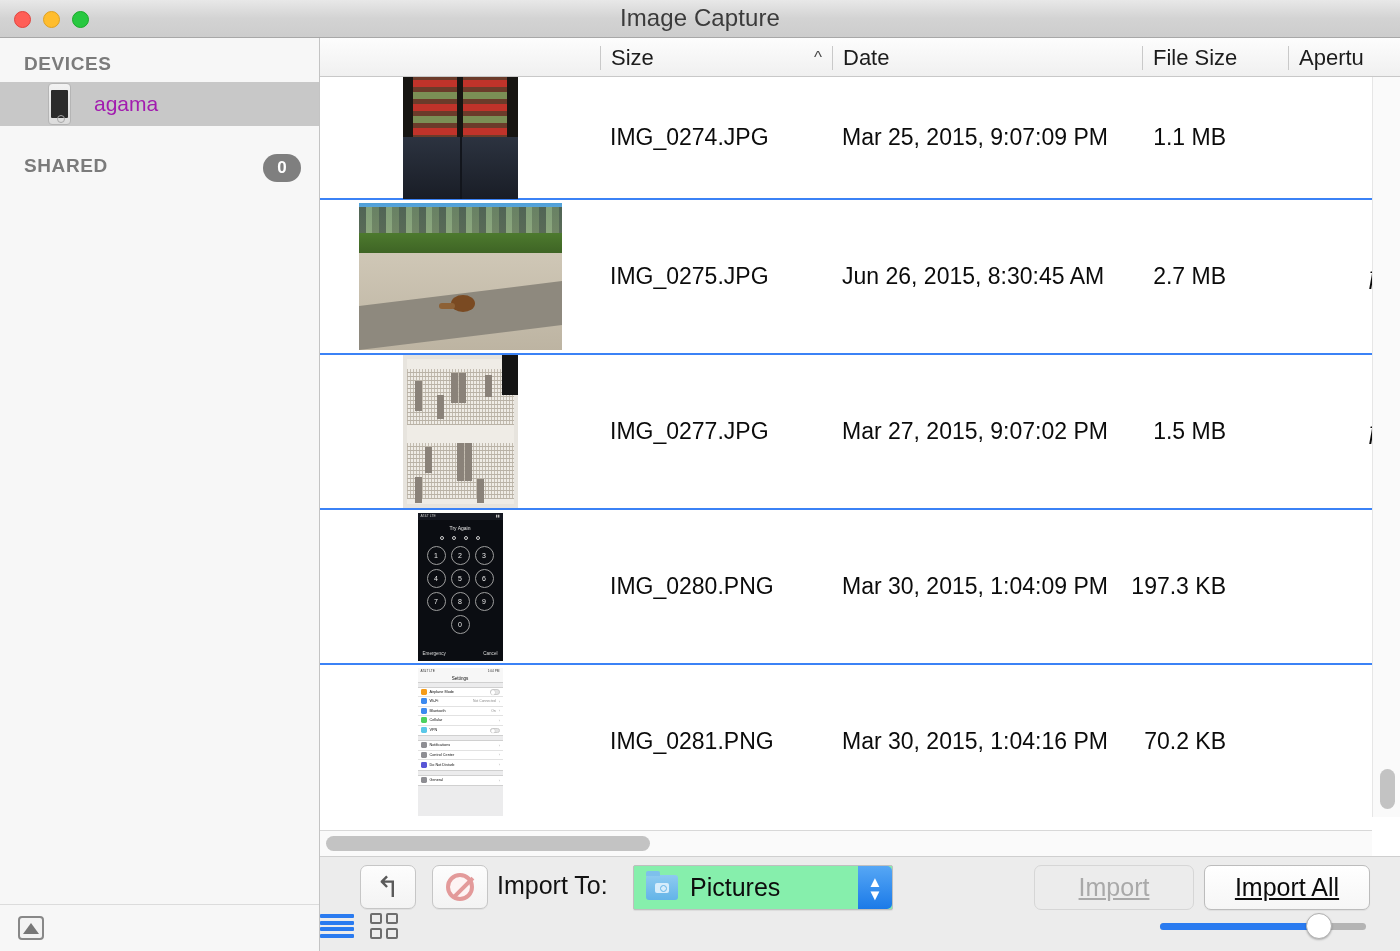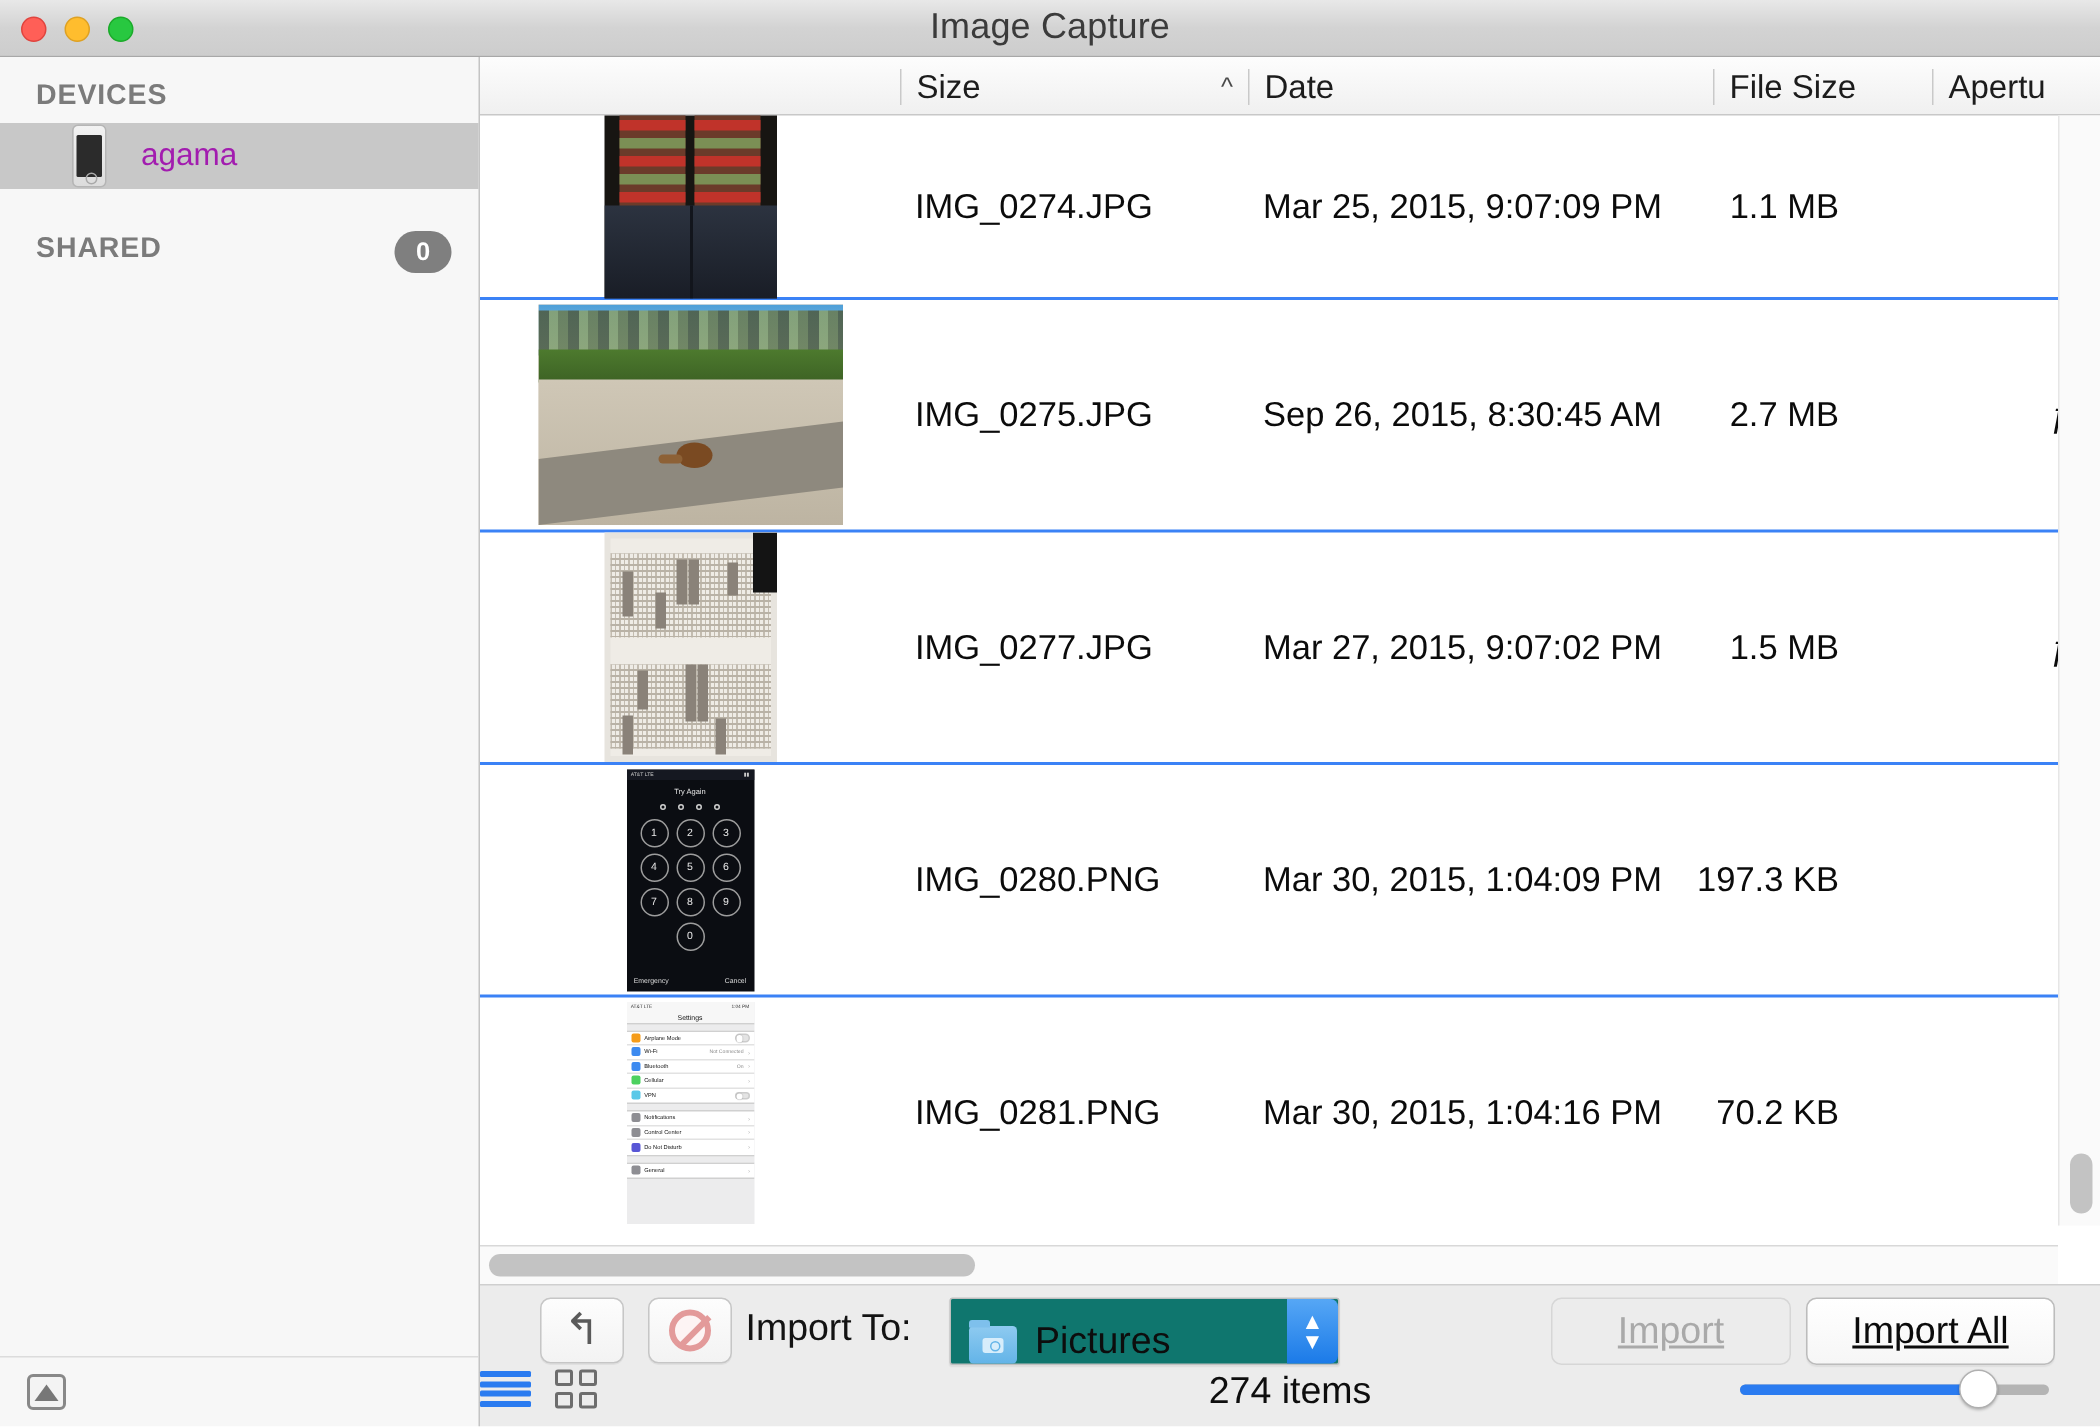--- a/index.html
+++ b/index.html
@@ -219,23 +219,23 @@
     width:28px;height:28px;border-radius:50%;border:4px solid #e39a9a;position:relative;
     background:#fdf4f4;
   }
   .ban::after{content:"";position:absolute;left:-1px;top:9px;width:28px;height:4px;
      background:#e39a9a;transform:rotate(-45deg);}
   .importto {
     position:absolute; left:177px; top:6px; font-size:25px; color:#131313;
   }
   .popup {
     position:absolute; left:313px; top:0; width:260px; height:45px;
-    background:#0f766e; border:1px solid #bfbfbf; border-radius:2px;
+    background:#86efac; border:1px solid #bfbfbf; border-radius:2px;
     box-shadow:0 1px 1px rgba(0,0,0,.07);
-    display:flex; align-items:flex-end;
+    display:flex; align-items:center;
   }
   .popup .folder {
     margin-left:12px; width:32px; height:25px; border-radius:3px; flex:none;
     background:linear-gradient(to bottom,#8ecaf0,#63b4e8); position:relative;
     display:flex;align-items:center;justify-content:center;
   }
   .popup .folder::before{
     content:""; position:absolute;left:0;top:-4px;width:14px;height:5px;border-radius:2px 2px 0 0;
     background:#7ec0ec;
   }
@@ -363,21 +363,21 @@
           <div class="thumb t-snail">
             <div class="sky"></div>
             <div class="trees"></div>
             <div class="hedge"></div>
             <div class="road"></div>
             <div class="shade"></div>
             <div class="snail"></div>
           </div>
         </div>
         <div class="cell c-name">IMG_0275.JPG</div>
-        <div class="cell c-date">Sep 26, 2015, 8:30:45 AM</div>
+        <div class="cell c-date">Jun 26, 2015, 8:30:45 AM</div>
         <div class="cell c-size">2.7 MB</div>
         <div class="cell c-aper">ƒ</div>
       </div>
 
       <div class="row" style="height:155px;">
         <div class="thumb-cell">
           <div class="thumb t-chart">
             <div class="pg">
               <div class="grid g1"></div>
               <div class="grid g2"></div>
@@ -547,21 +547,20 @@
               <i></i>
               <i></i>
           </span>
           <span class="vt-grid">
             <i></i>
               <i></i>
               <i></i>
               <i></i>
           </span>
         </div>
-        <div class="itemcount">274 items</div>
         <div class="slider">
           <span class="track"></span>
           <span class="fill"></span>
           <span class="knob"></span>
         </div>
       </div>
     </div>
 
   </div>
 </div>

